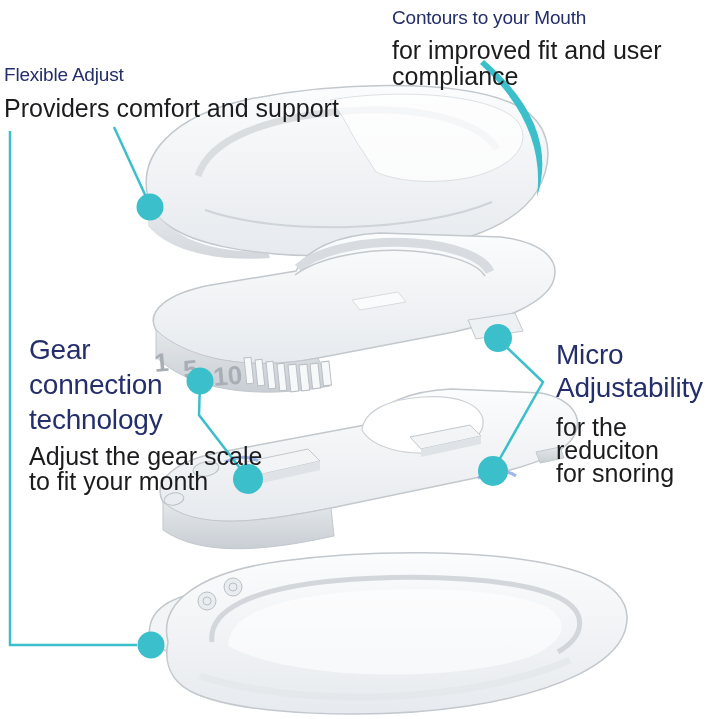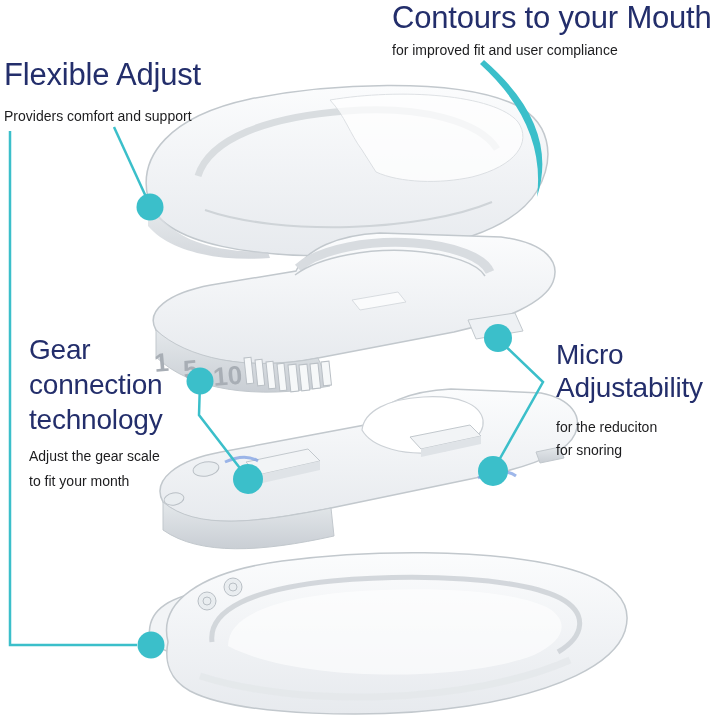--- a/index.html
+++ b/index.html
@@ -9,23 +9,23 @@
     background:#ffffff;
     overflow:hidden;
     font-family:"Liberation Sans", sans-serif;
   }
   .canvas svg{position:absolute;left:0;top:0;}
   .callout{position:absolute;}
   .callout-title{
     font-size:28px;line-height:35px;font-weight:500;
     color:#232e6b;letter-spacing:-0.2px;
   }
-  .callout-title.big{font-size:31px;line-height:36px;}
+  .callout-title.big{font-size:19px;line-height:36px;}
   .callout-sub{
-    font-size:14px;line-height:26px;font-weight:400;
+    font-size:25px;line-height:26px;font-weight:400;
     color:#1c1c1e;margin-top:3px;
   }
   .micro .callout-title{line-height:33px;}
   .micro .callout-sub{margin-top:12px;line-height:23px;}
   .gear .callout-sub{margin-top:7px;line-height:25px;}
 </style>
 </head>
 <body>
 
 <div class="canvas">
@@ -120,21 +120,21 @@
     </g>
   </svg>
 
   <div class="callout contours" style="left:392px;top:0;">
     <div class="callout-title big">Contours to your Mouth</div>
     <div class="callout-sub" style="margin-top:1px;">for improved fit and user compliance</div>
   </div>
 
   <div class="callout flexible" style="left:4px;top:57px;">
     <div class="callout-title big">Flexible Adjust</div>
-    <div class="callout-sub" style="margin-top:10px;">Providers comfort and support</div>
+    <div class="callout-sub" style="margin-top:2px;">Providers comfort and support</div>
   </div>
 
   <div class="callout micro" style="left:556px;top:338px;">
     <div class="callout-title">Micro</div>
     <div class="callout-title">Adjustability</div>
     <div class="callout-sub">for the reduciton</div>
     <div class="callout-sub" style="margin-top:0;">for snoring</div>
   </div>
 
   <div class="callout gear" style="left:29px;top:332px;">

